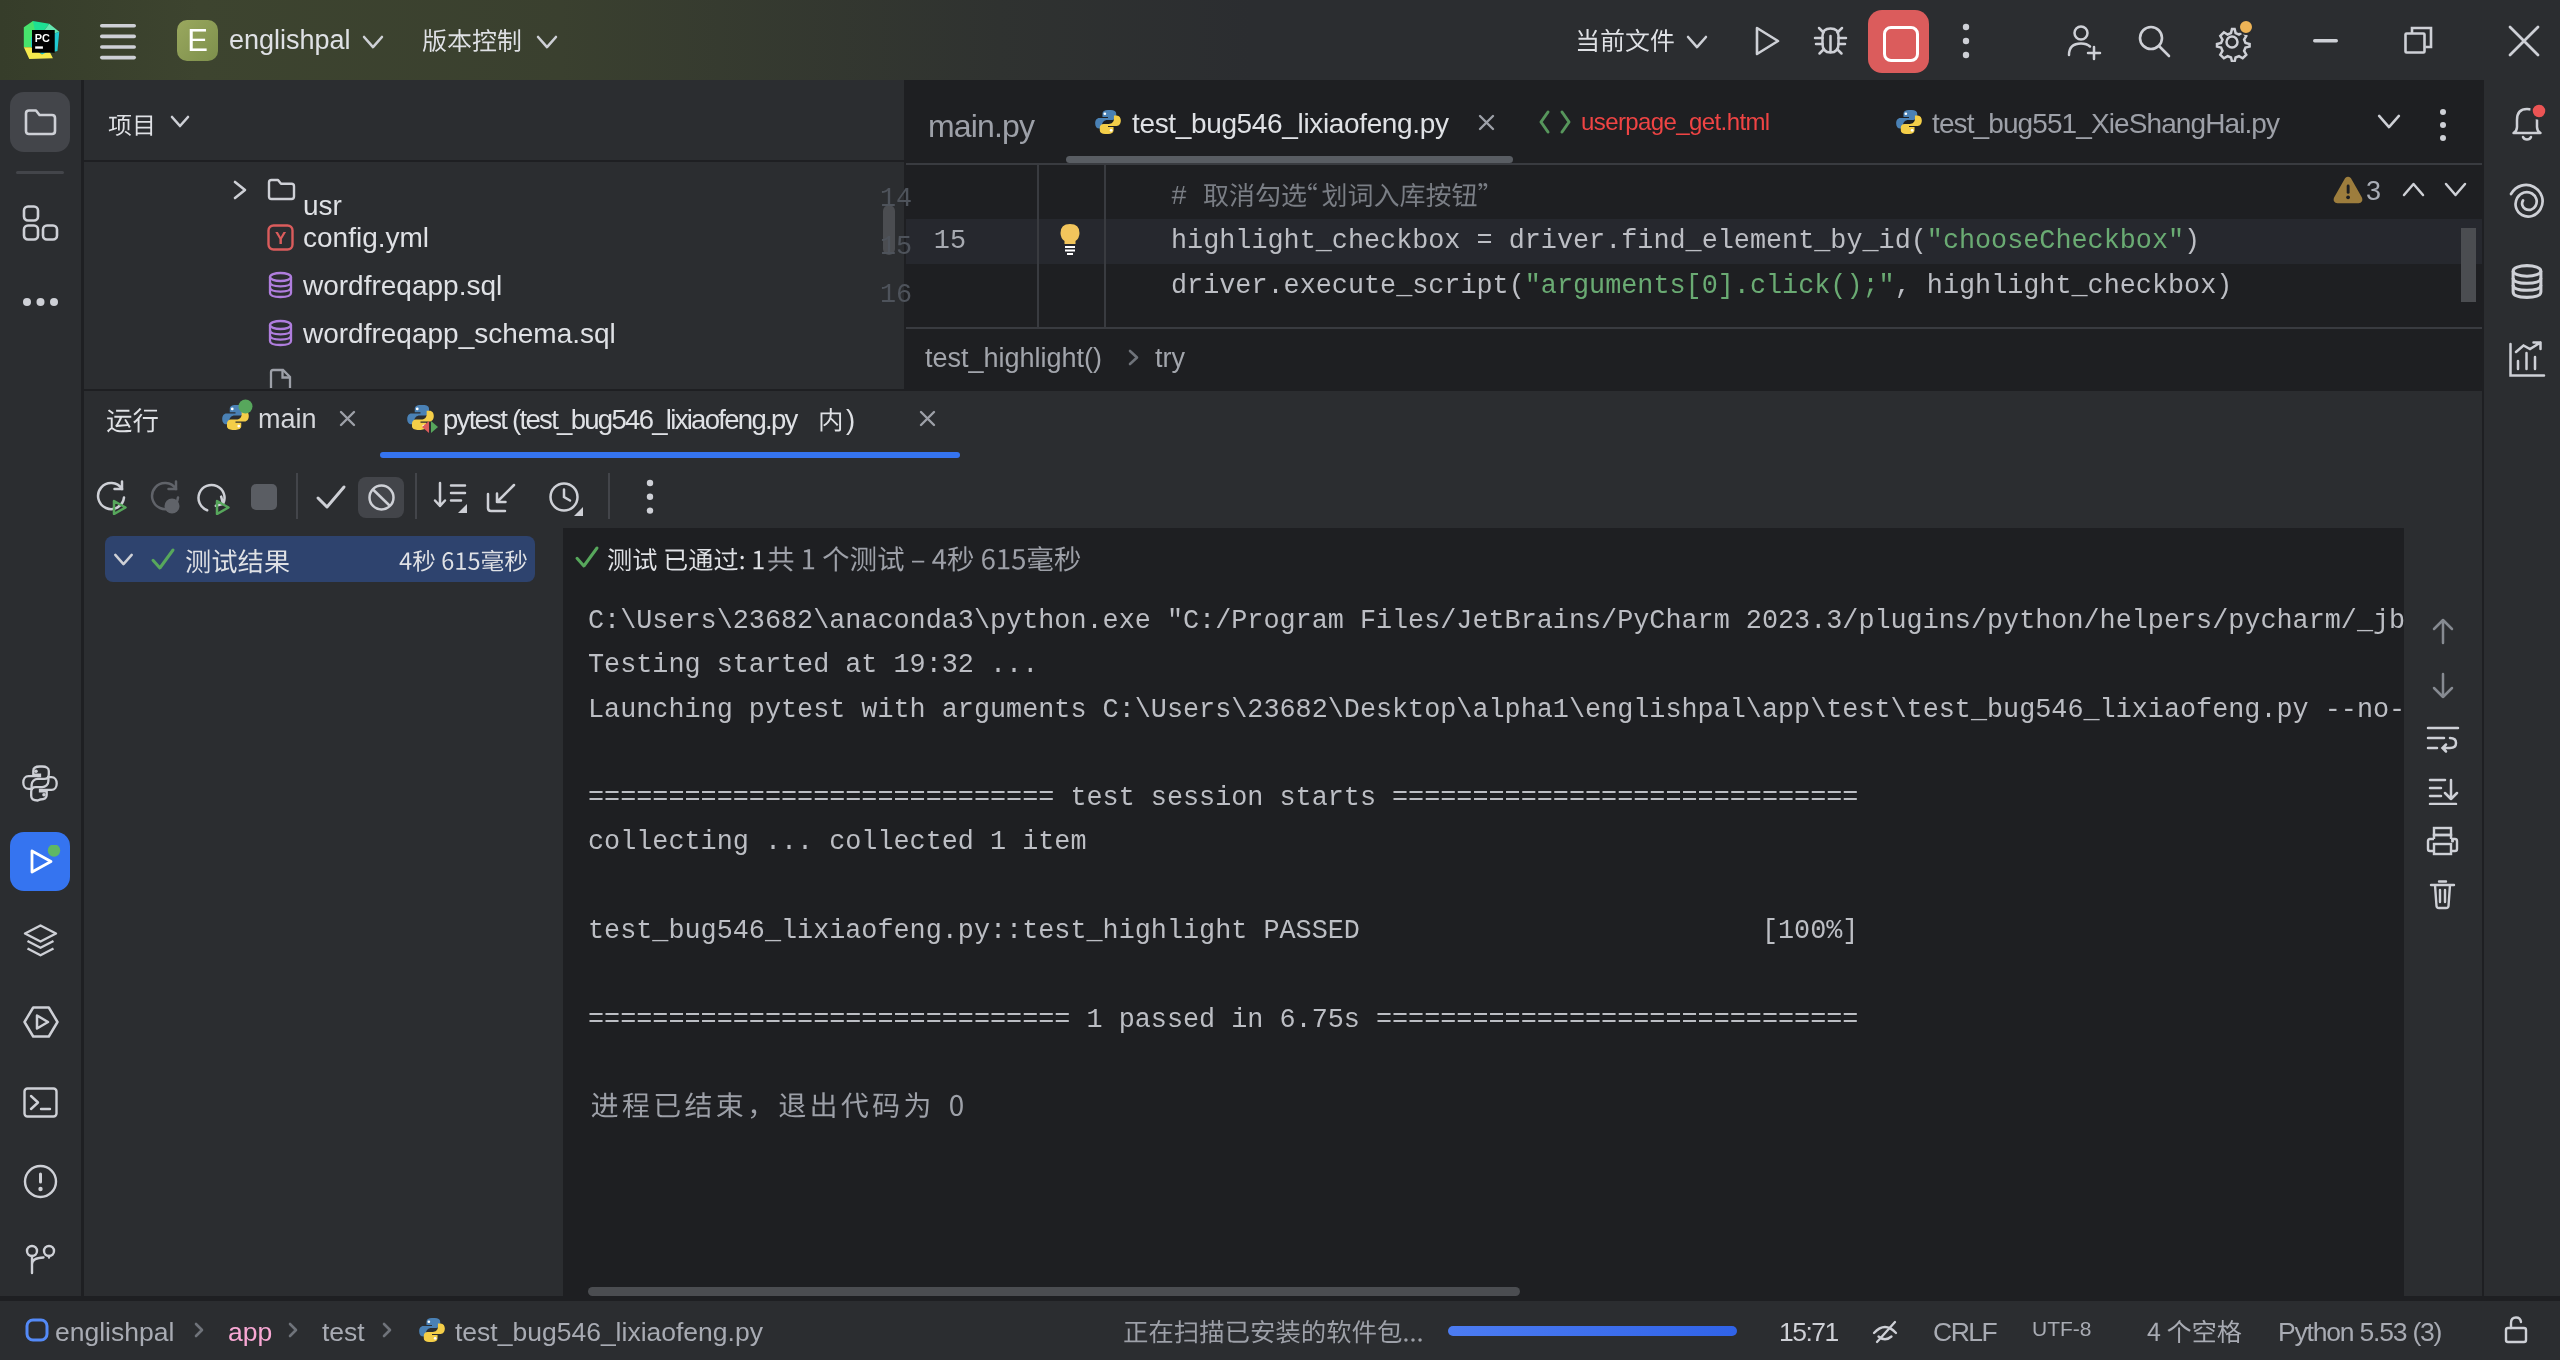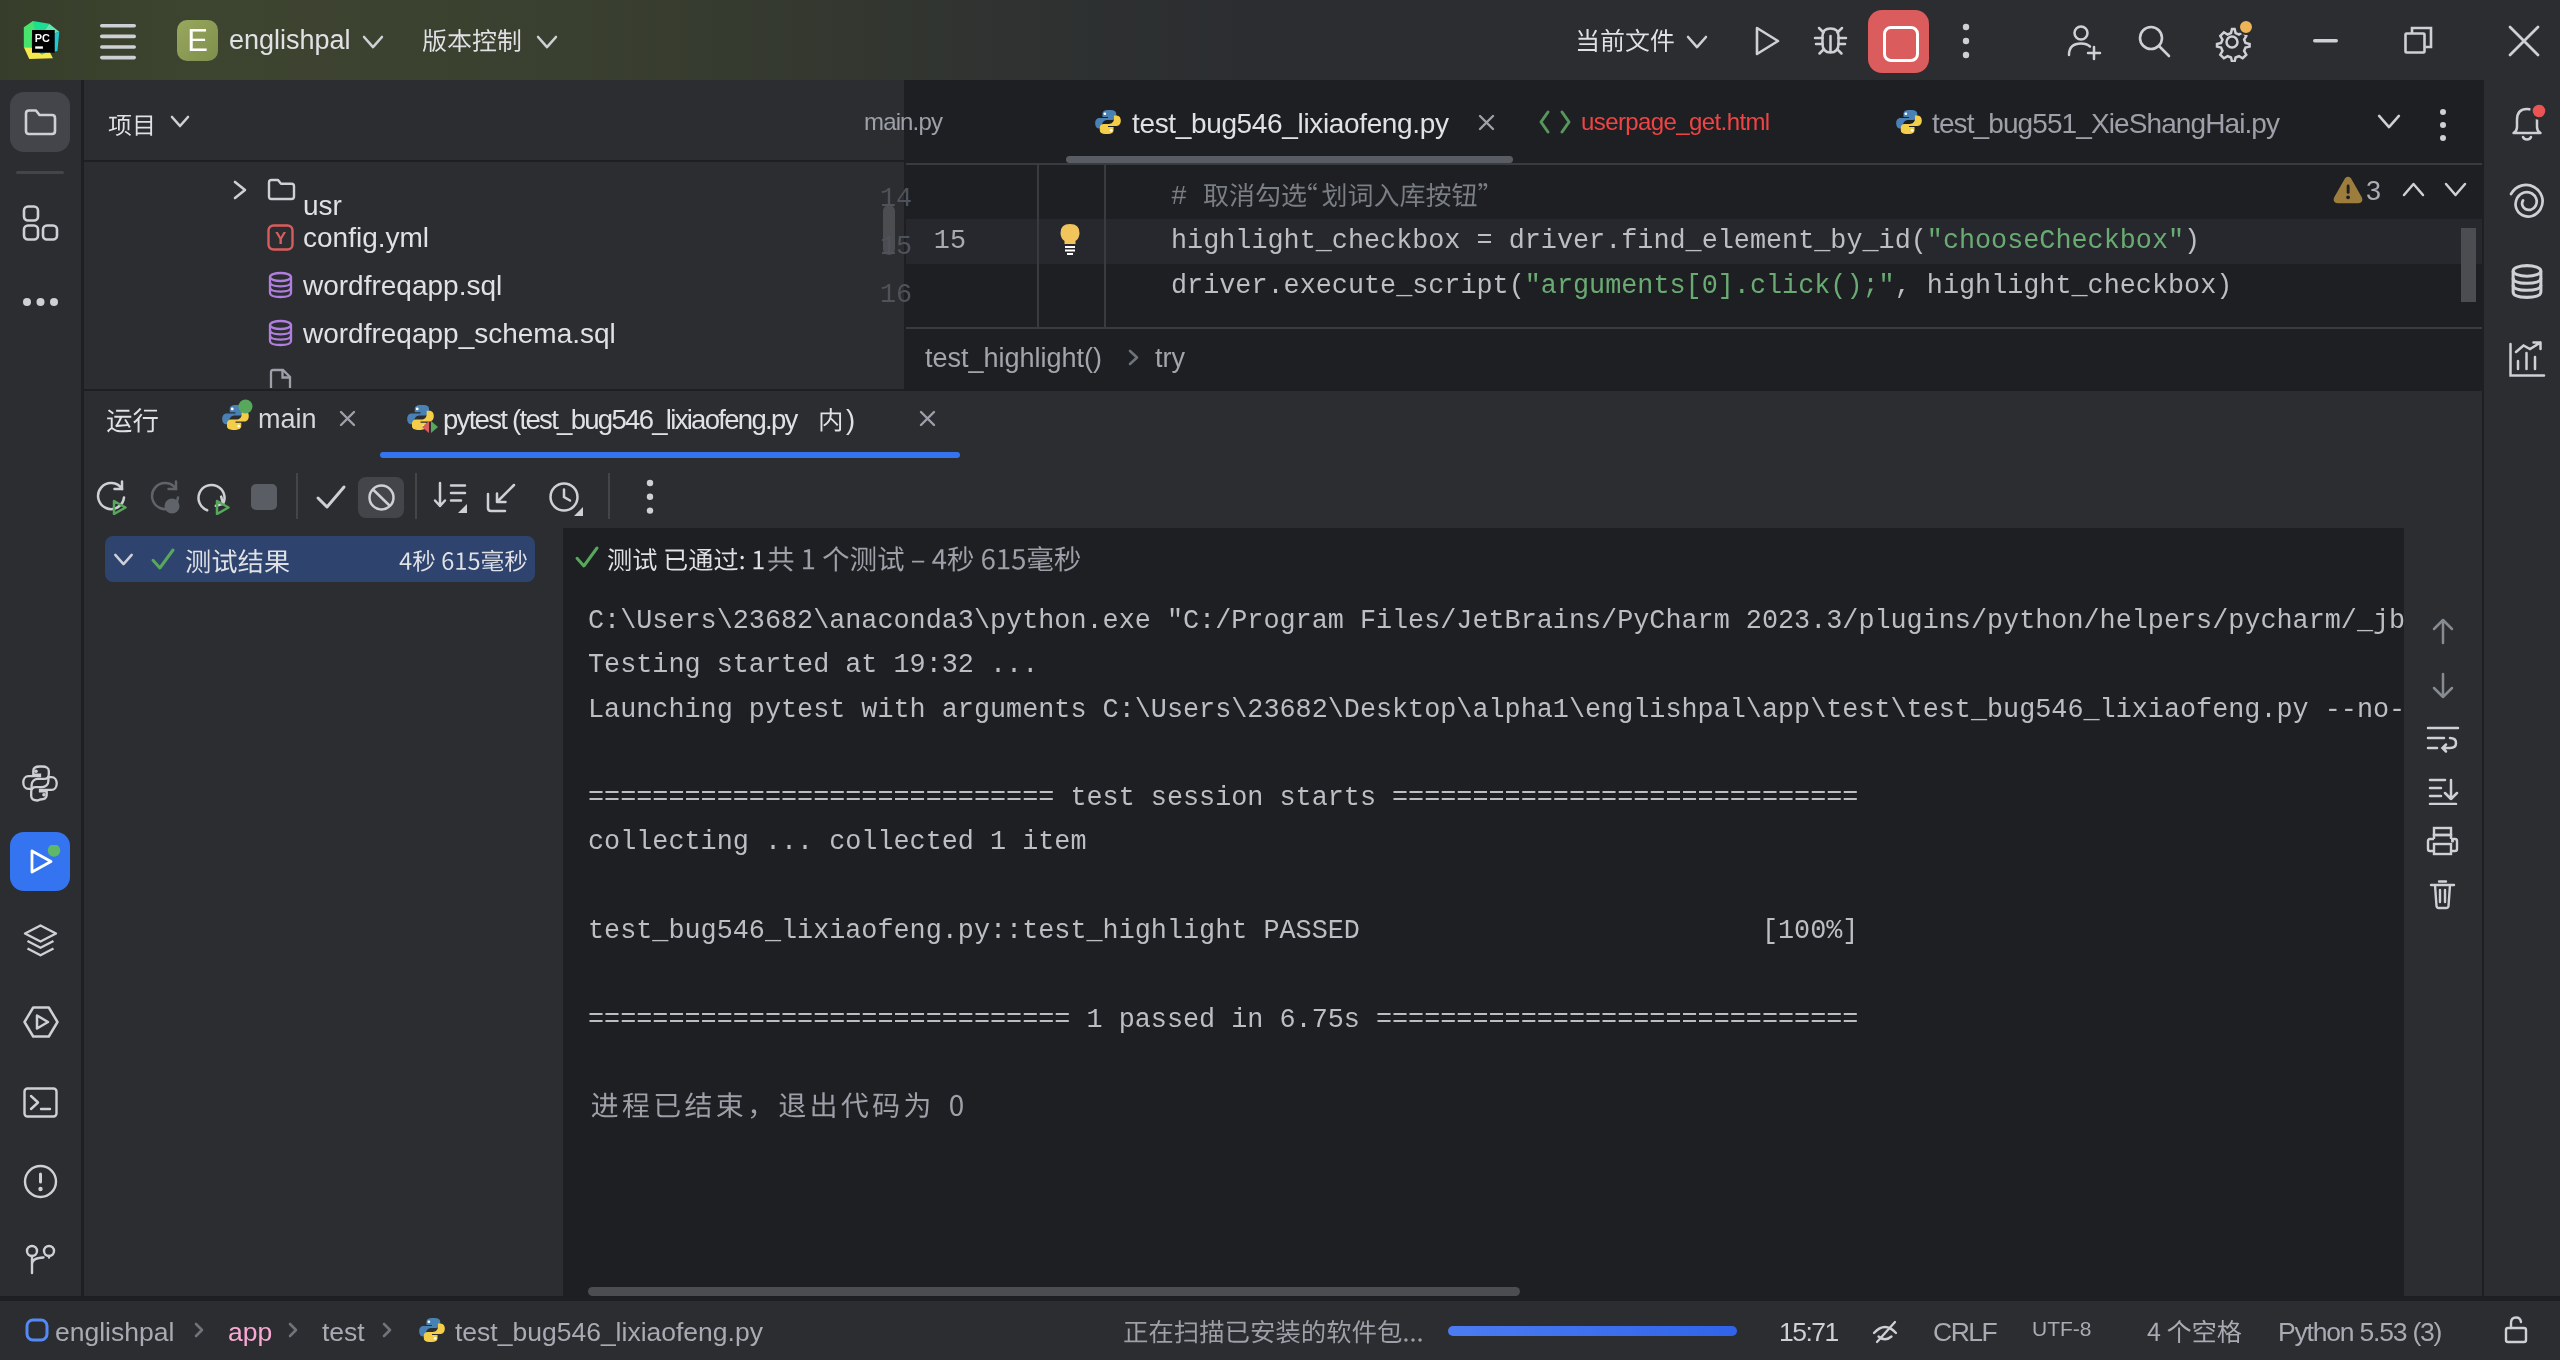--- a/index.html
+++ b/index.html
@@ -192,21 +192,21 @@
   </svg>
 <div class="abs nw t" style="left:303px;top:318px">wordfreqapp_schema.sql</div>
 <svg class="abs" style="left:267px;top:368px" width="27" height="20" viewBox="0 0 27 20">
     <g fill="none" stroke="#9da0a8" stroke-width="2.3">
       <path d="M4 20 V4 Q4 2 6 2 H16 L23 9 V20"></path>
       <path d="M15.5 2.5 V9.5 H22.5"></path>
     </g>
   </svg>
 <div class="abs" style="left:883px;top:205px;width:12px;height:50px;background:#4b4d51;border-radius:6px"></div>
 <div class="abs" style="left:906px;top:80px;width:1576px;height:309px;background:#1e1f22"></div>
-<div class="abs nw" style="left:864px;top:108px;font-size:24px;color:#9da0a8;letter-spacing:-0.85px">main.py</div>
+<div class="abs nw" style="left:928px;top:108px;font-size:32px;color:#9da0a8;letter-spacing:-0.85px">main.py</div>
 <svg class="abs" style="left:1094px;top:108px" width="28" height="28" viewBox="0 0 48 48">
     <path fill="#4a81b5" d="M23.6 3.5c-5.2 0-9.1 2-9.1 6.3v5.5h9.5v2H9.2C4.5 17.3 2 21.3 2 26.4s2.5 8.9 7.2 8.9h4.6v-6.2c0-4.8 4-8.5 8.8-8.5h8.9c3.9 0 6.6-2.8 6.6-6.7V9.8c0-4.3-3.9-6.3-9.1-6.3z"></path>
     <circle fill="#fff" cx="18.6" cy="9.8" r="2.3"></circle>
     <path fill="#f4ce48" d="M24.4 44.5c5.2 0 9.1-2 9.1-6.3v-5.5H24v-2h14.8c4.7 0 7.2-4 7.2-9.1s-2.5-8.9-7.2-8.9h-4.6v6.2c0 4.8-4 8.5-8.8 8.5h-8.9c-3.9 0-6.6 2.8-6.6 6.7v4.1c0 4.3 3.9 6.3 9.1 6.3z"></path>
     <circle fill="#fff" cx="29.4" cy="38.2" r="2.3"></circle>
   </svg>
 <div class="abs nw" style="left:1132px;top:108px;font-size:28px;color:#dfe1e5;letter-spacing:-0.35px">test_bug546_lixiaofeng.py</div>
 <svg class="abs" style="left:1477px;top:113px" width="19" height="19" viewBox="0 0 19 19">
     <path d="M3 3 L16 16 M16 3 L3 16" stroke="#9da0a8" stroke-width="2.4" stroke-linecap="round"></path>
   </svg>

